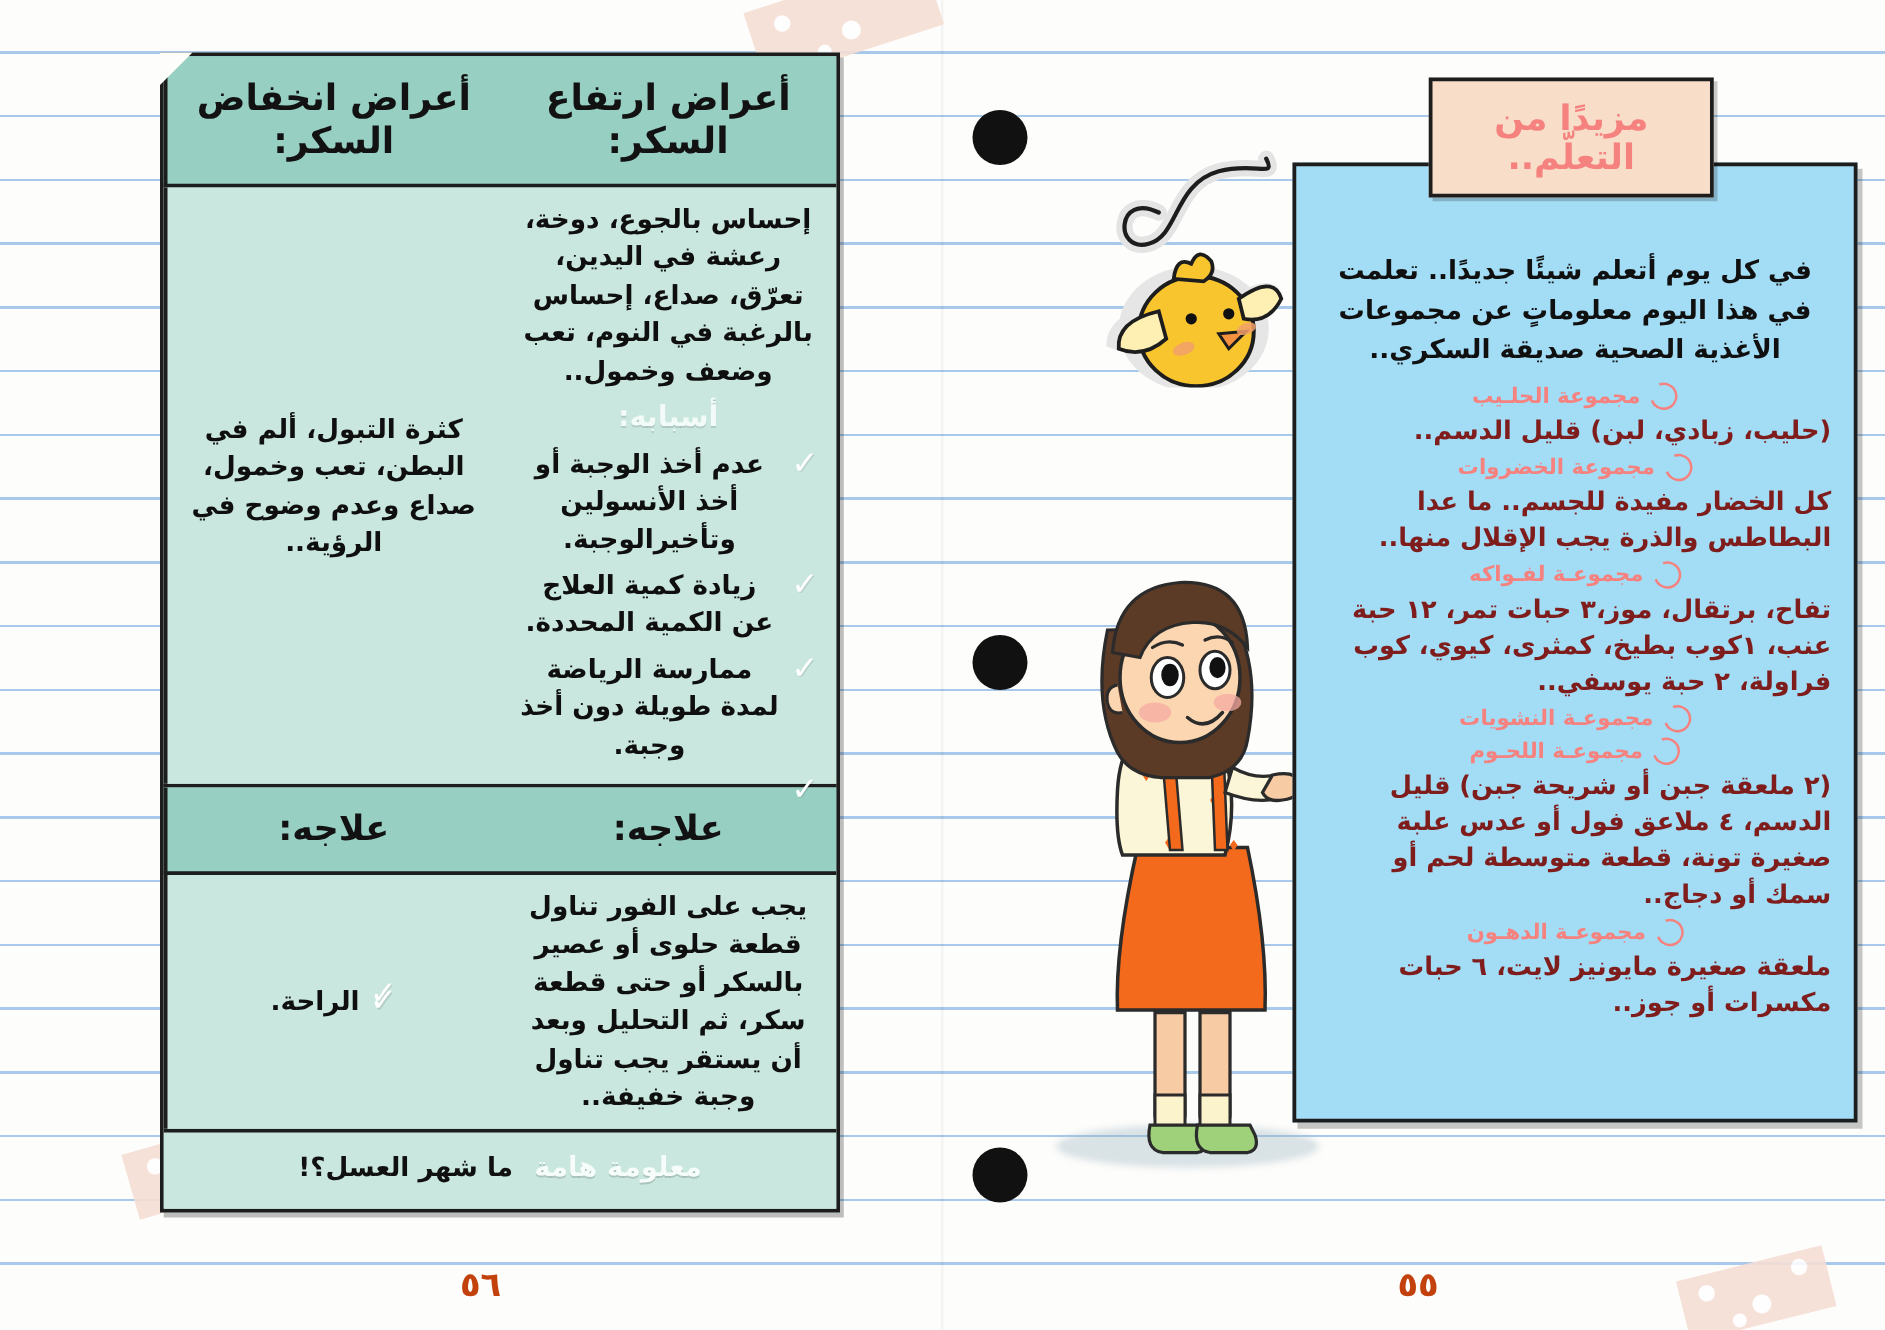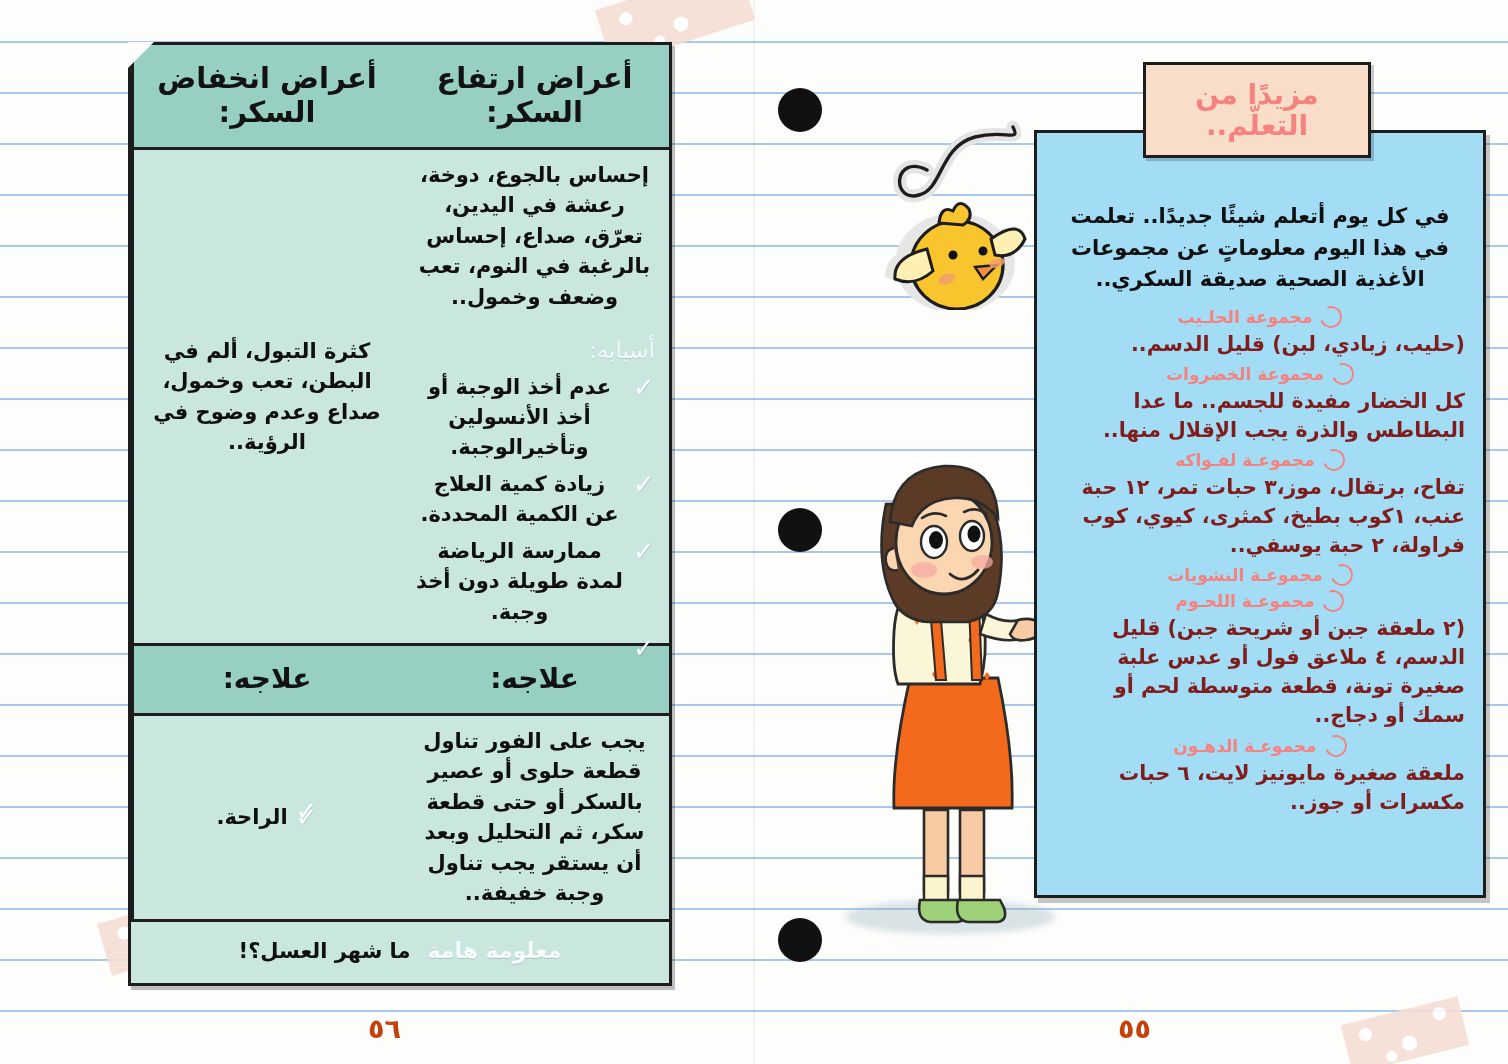--- a/index.html
+++ b/index.html
@@ -118,24 +118,23 @@
     font-weight: 700;
   }
   .col-a { width: 50%; }
   .col-b { width: 50%; }
 
   .center-mid { display: flex; align-items: center; justify-content: center; }
 
   .sub-label {
     color: #f3fbf8;
     font-size: 23px;
-    font-weight: 400;
-    margin: 22px 0 4px;
+    font-weight: 700;
+    margin: 6px 0 4px;
     text-shadow: 0 1px 0 rgba(0,0,0,.12);
-    text-align: right;
   }
   .check-list { margin: 0; padding: 0; list-style: none; }
   .check-list li {
     position: relative;
     padding-left: 0;
     padding-right: 30px;
     margin-bottom: 6px;
     text-align: center;
   }
   .check-list li .tick {

